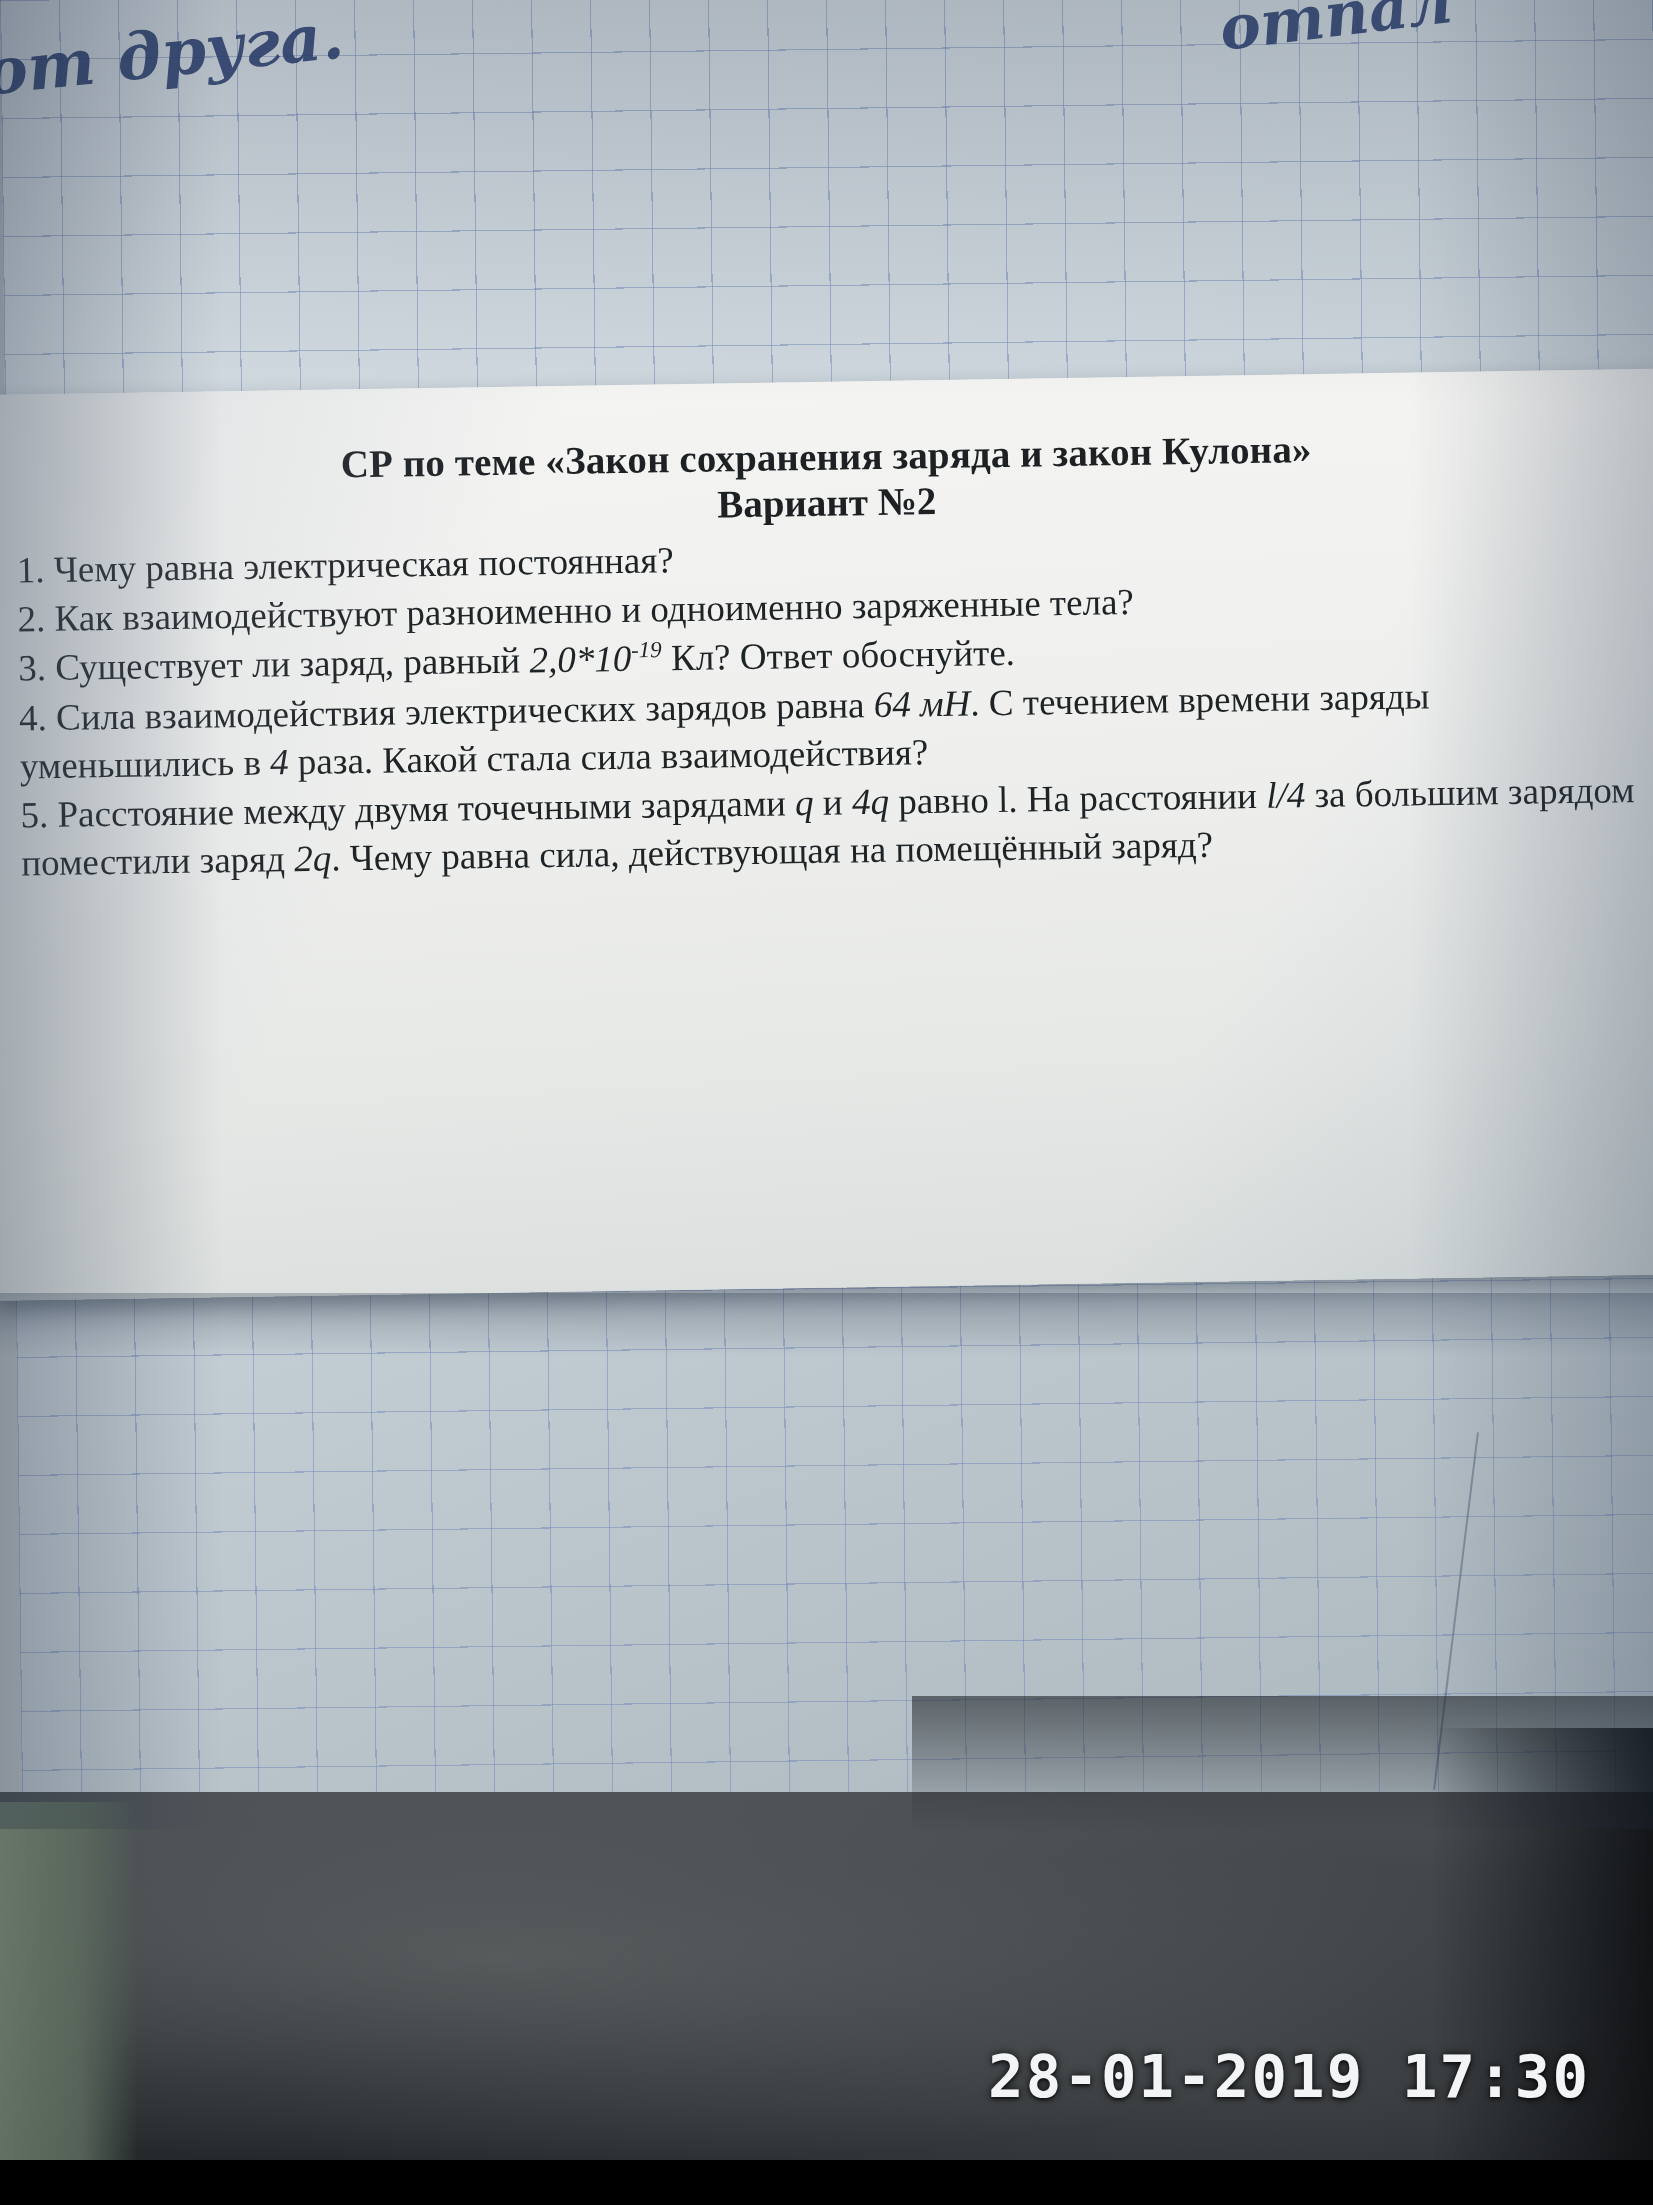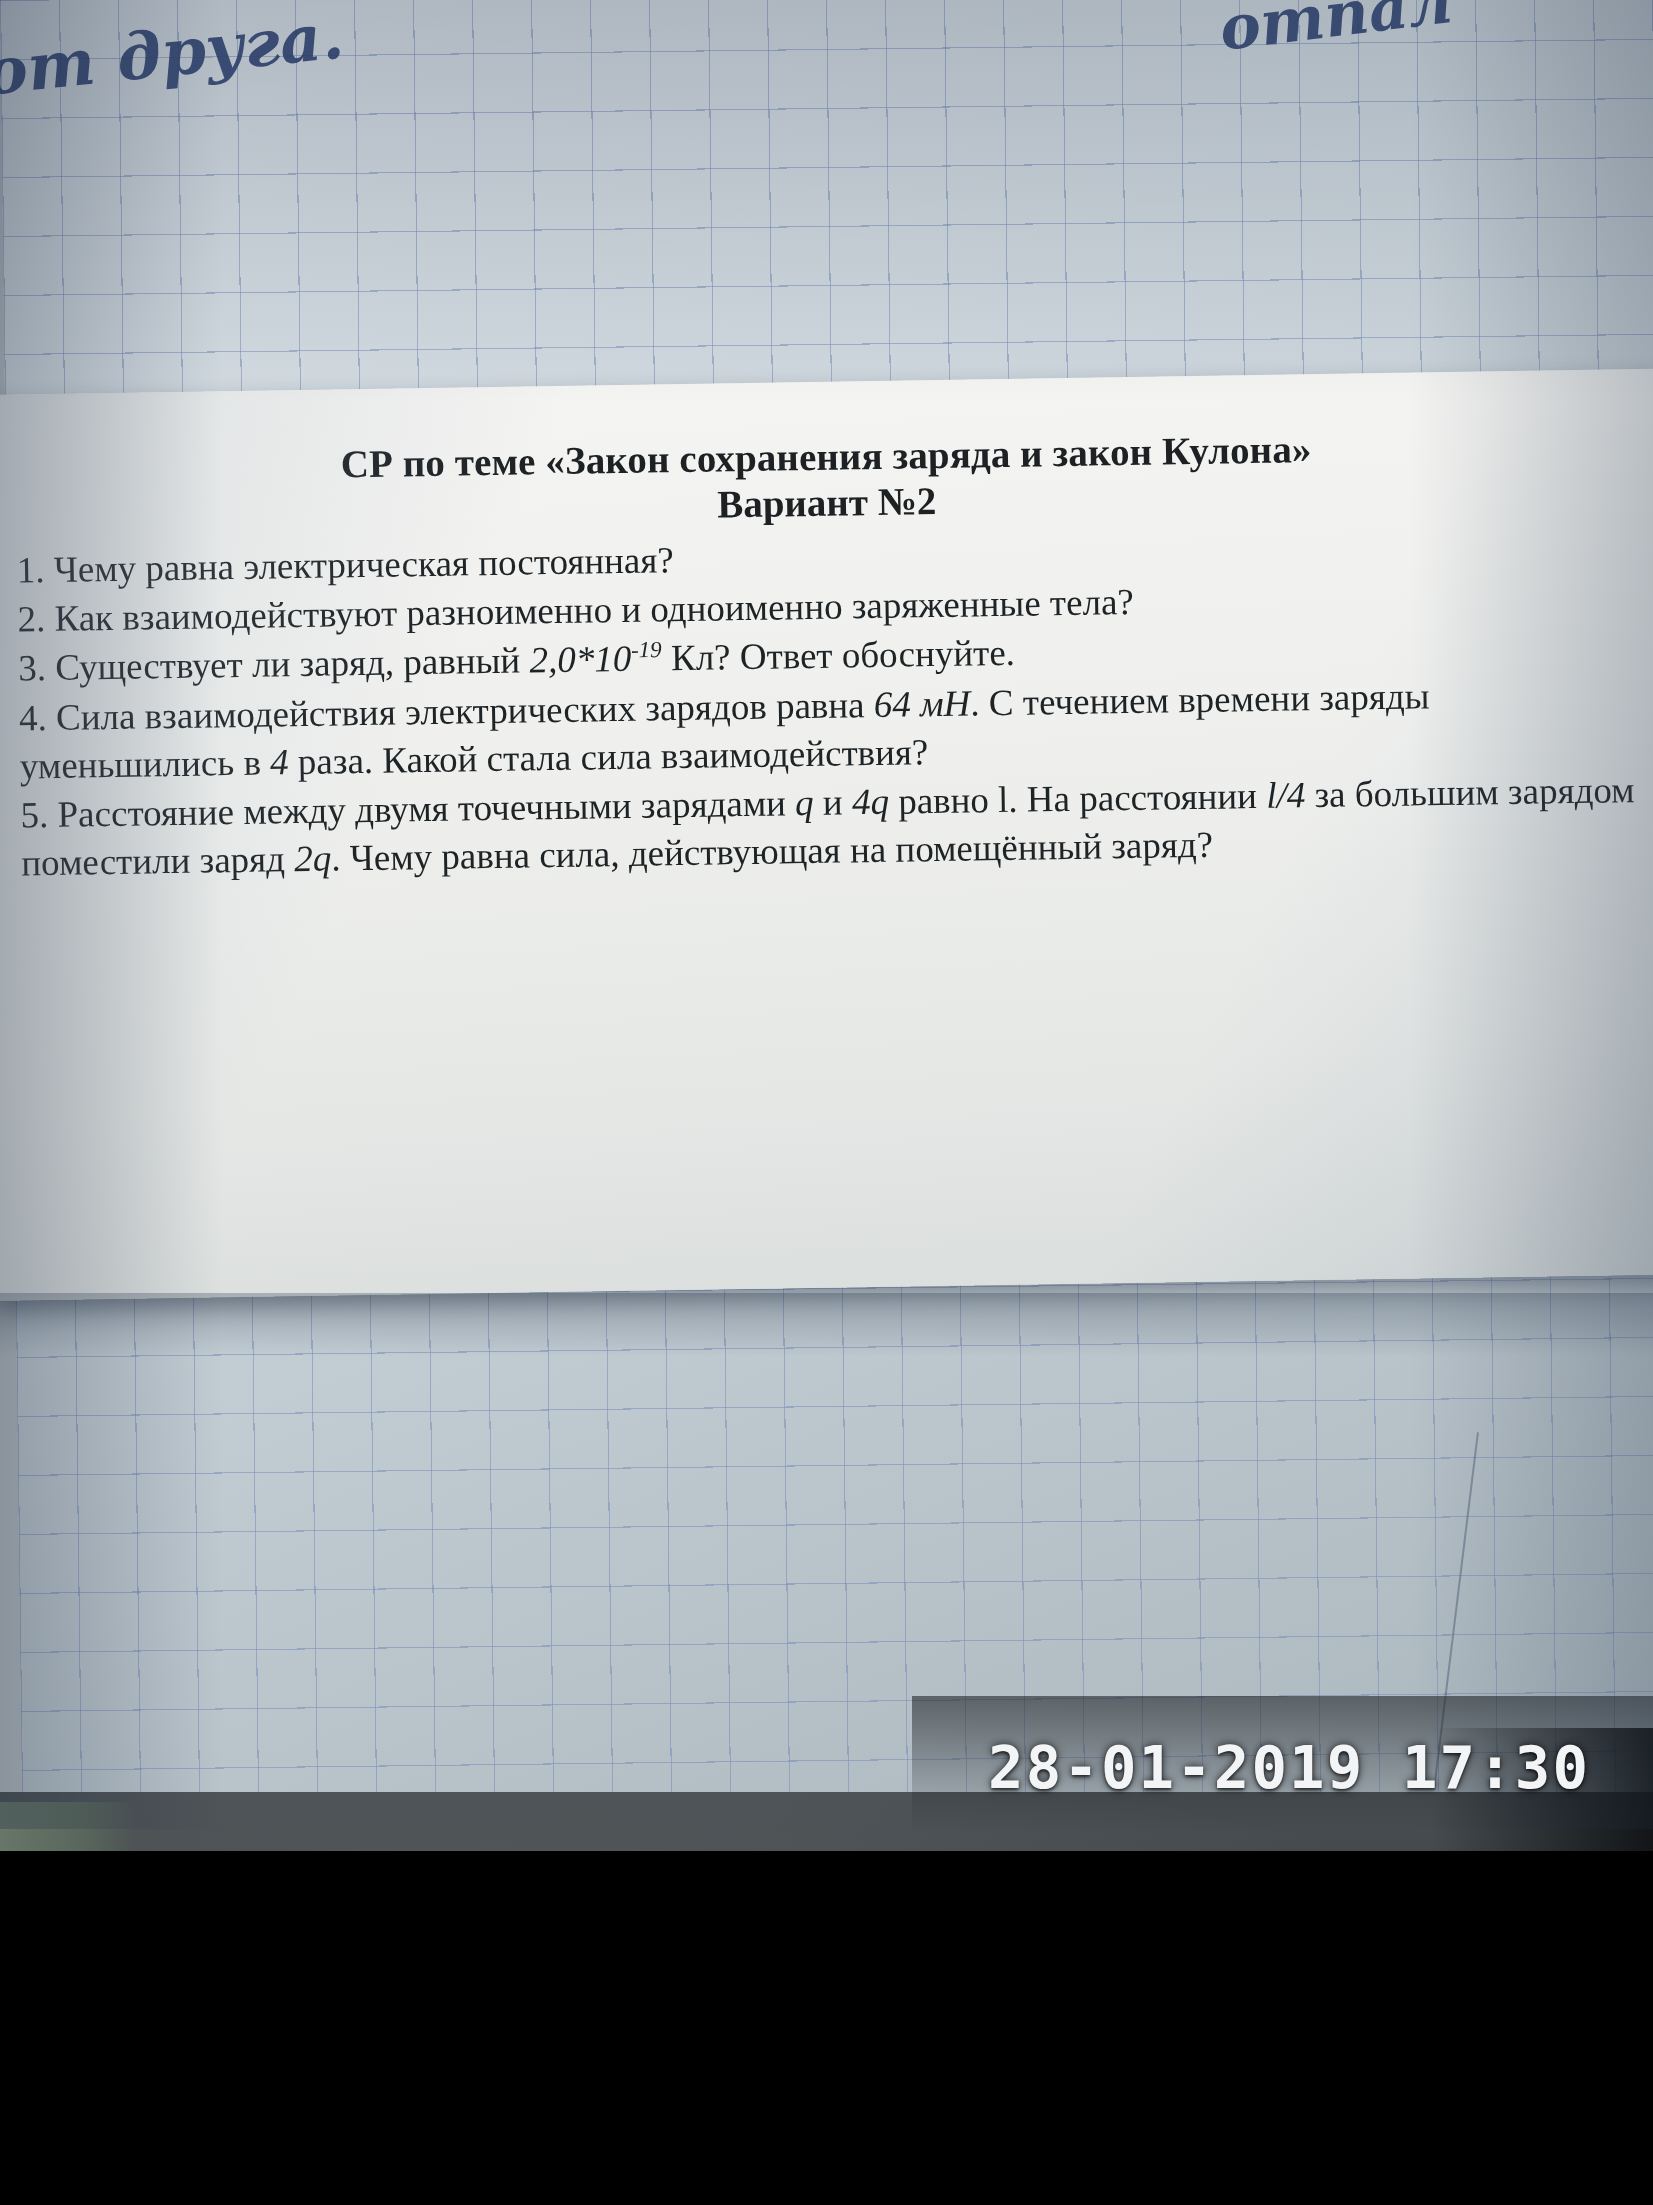--- a/index.html
+++ b/index.html
@@ -10,21 +10,21 @@
   body {
     width: 1654px;
     height: 2205px;
     overflow: hidden;
     font-family: "Liberation Serif", serif;
   }
 
   #photo {
     position: relative;
     width: 1654px;
-    height: 1851px;
+    height: 2160px;
     overflow: hidden;
     background: #b9c0c4;
   }
 
   
   .notebook {
     position: absolute;
     left: 0;
     top: 0;
     width: 1654px;

